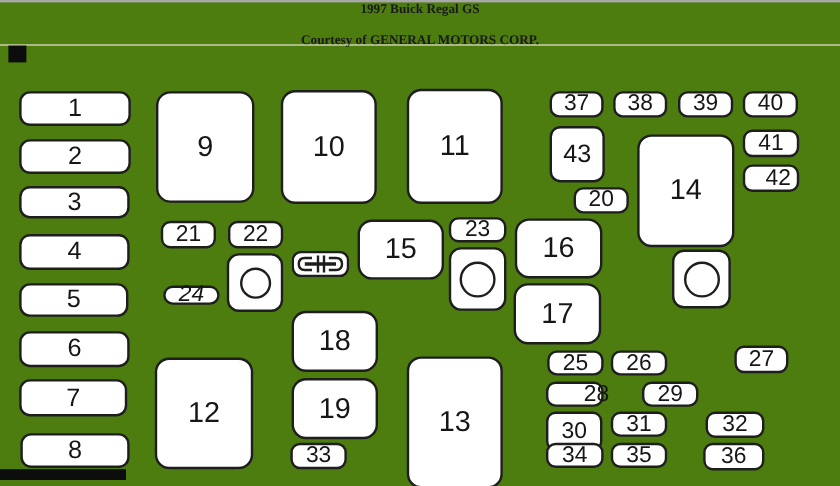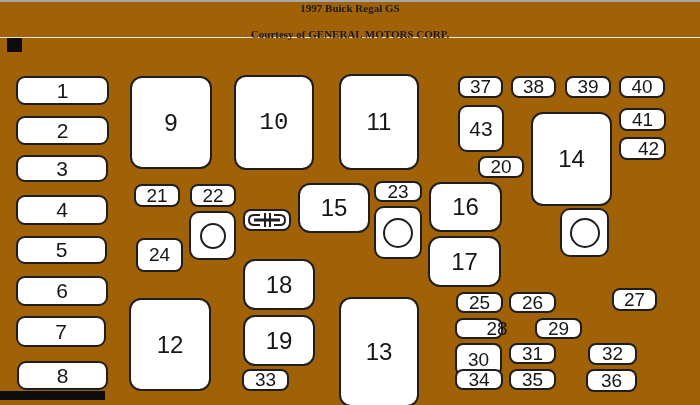--- a/index.html
+++ b/index.html
@@ -1,20 +1,20 @@
 <!DOCTYPE html>
 <html><head>
 <meta charset="utf-8">
 <style>
   html, body { margin: 0; padding: 0; background: #ffffff; }
   #stage {
     position: relative;
     width: 700px;
     height: 405px;
-    background: #a16207;
+    background: #4d7c0f;
     overflow: hidden;
     font-family: "Liberation Sans", sans-serif;
   }
   .top-border {
     position: absolute; left: 0; top: 0; width: 700px; height: 2px;
     background: #a8a8a8;
   }
   .faint-rule {
     position: absolute; left: 0; top: 37px; width: 700px; height: 1px;
     background: #e9e3d8;
@@ -71,35 +71,35 @@
   <div id="diagram">
       <div class="box tier-md" style="position: absolute; left: 16px; top: 76px; width: 93px; height: 29px;">1</div>
       <div class="box tier-md" style="position: absolute; left: 16px; top: 116px; width: 93px; height: 29px;">2</div>
       <div class="box tier-md" style="position: absolute; left: 16px; top: 155px; width: 92px; height: 27px;">3</div>
       <div class="box tier-md" style="position: absolute; left: 16px; top: 195px; width: 92px; height: 30px;">4</div>
       <div class="box tier-md" style="position: absolute; left: 16px; top: 236px; width: 91px; height: 28px;">5</div>
       <div class="box tier-md" style="position: absolute; left: 16px; top: 276px; width: 92px; height: 30px;">6</div>
       <div class="box tier-md" style="position: absolute; left: 16px; top: 316px; width: 90px; height: 31px;">7</div>
       <div class="box tier-md" style="position: absolute; left: 17px; top: 361px; width: 91px; height: 29px;">8</div>
       <div class="box tier-lg" style="position: absolute; left: 130px; top: 76px; width: 82px; height: 93px;">9</div>
-      <div class="box tier-lg" style="position: absolute; left: 234px; top: 75px; width: 80px; height: 95px; font-family: Liberation Mono, monospace;">10</div>
+      <div class="box tier-lg" style="position: absolute; left: 234px; top: 75px; width: 80px; height: 95px;">10</div>
       <div class="box tier-lg" style="position: absolute; left: 339px; top: 74px; width: 80px; height: 96px;">11</div>
       <div class="box tier-lg" style="position: absolute; left: 129px; top: 298px; width: 82px; height: 93px;">12</div>
       <div class="box tier-lg" style="position: absolute; left: 339px; top: 297px; width: 80px; height: 110px;">13</div>
       <div class="box tier-lg" style="position: absolute; left: 531px; top: 112px; width: 81px; height: 94px;">14</div>
       <div class="box tier-lg" style="position: absolute; left: 298px; top: 183px; width: 72px; height: 50px;">15</div>
       <div class="box tier-lg" style="position: absolute; left: 429px; top: 182px; width: 73px; height: 50px;">16</div>
       <div class="box tier-lg" style="position: absolute; left: 428px; top: 236px; width: 73px; height: 51px;">17</div>
       <div class="box tier-lg" style="position: absolute; left: 243px; top: 259px; width: 72px; height: 51px;">18</div>
       <div class="box tier-lg" style="position: absolute; left: 243px; top: 315px; width: 72px; height: 51px;">19</div>
       <div class="box tier-sm" style="position: absolute; left: 478px; top: 156px; width: 46px; height: 22px;">20</div>
       <div class="box tier-sm" style="position: absolute; left: 134px; top: 184px; width: 46px; height: 23px;">21</div>
       <div class="box tier-sm" style="position: absolute; left: 190px; top: 184px; width: 46px; height: 23px;">22</div>
       <div class="box tier-sm" style="position: absolute; left: 374px; top: 181px; width: 48px; height: 21px;">23</div>
-      <div class="box tier-sm" style="position: absolute; left: 136px; top: 238px; width: 47px; height: 34px;">24</div>
+      <div class="box tier-sm" style="position: absolute; left: 136px; top: 238px; width: 47px; height: 16px; font-style: italic;">24</div>
       <div class="box tier-sm" style="position: absolute; left: 456px; top: 292px; width: 47px; height: 21px;">25</div>
       <div class="box tier-sm" style="position: absolute; left: 509px; top: 292px; width: 47px; height: 21px;">26</div>
       <div class="box tier-sm" style="position: absolute; left: 612px; top: 288px; width: 45px; height: 23px;">27</div>
       <div class="box tier-sm" style="position: absolute; left: 455px; top: 318px; width: 48px; height: 21px; padding-left: 36px;">28</div>
       <div class="box tier-sm" style="position: absolute; left: 535px; top: 318px; width: 47px; height: 21px;">29</div>
       <div class="box tier-sm" style="position: absolute; left: 455px; top: 343px; width: 47px; height: 33px;">30</div>
       <div class="box tier-sm" style="position: absolute; left: 509px; top: 343px; width: 47px; height: 21px;">31</div>
       <div class="box tier-sm" style="position: absolute; left: 588px; top: 343px; width: 49px; height: 22px;">32</div>
       <div class="box tier-sm" style="position: absolute; left: 242px; top: 369px; width: 47px; height: 22px;">33</div>
       <div class="box tier-sm" style="position: absolute; left: 455px; top: 369px; width: 48px; height: 21px;">34</div>

